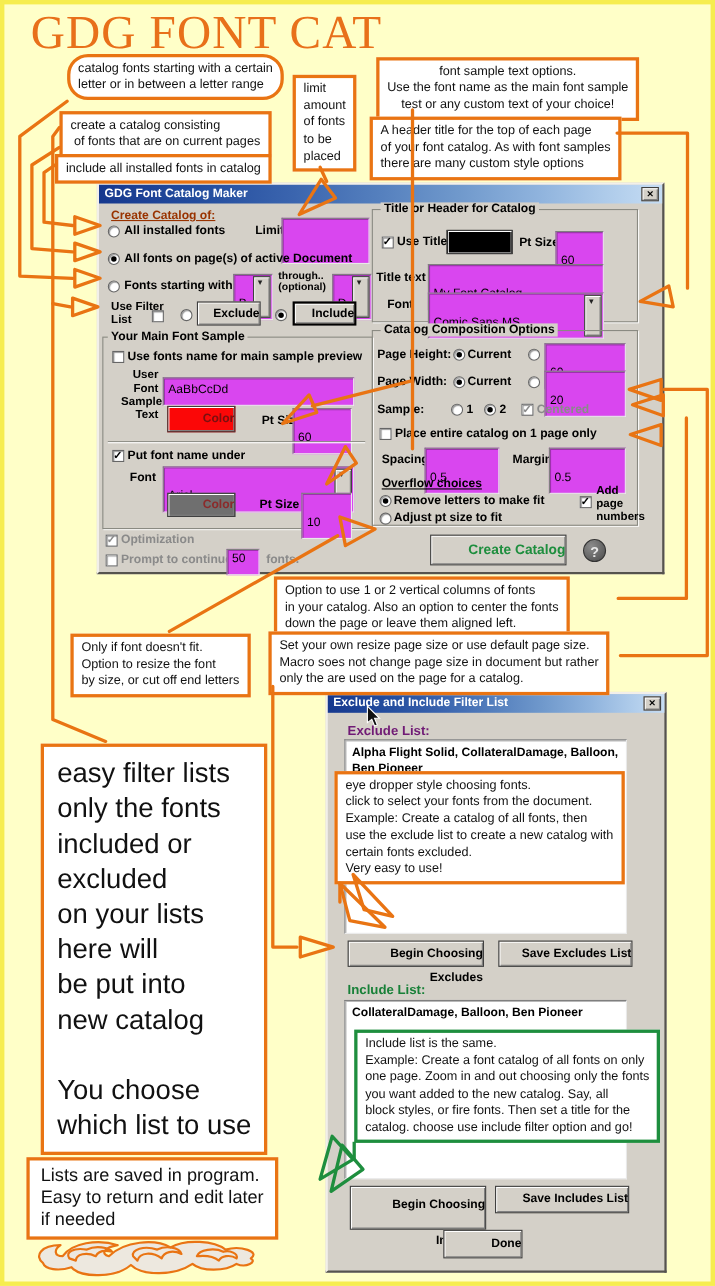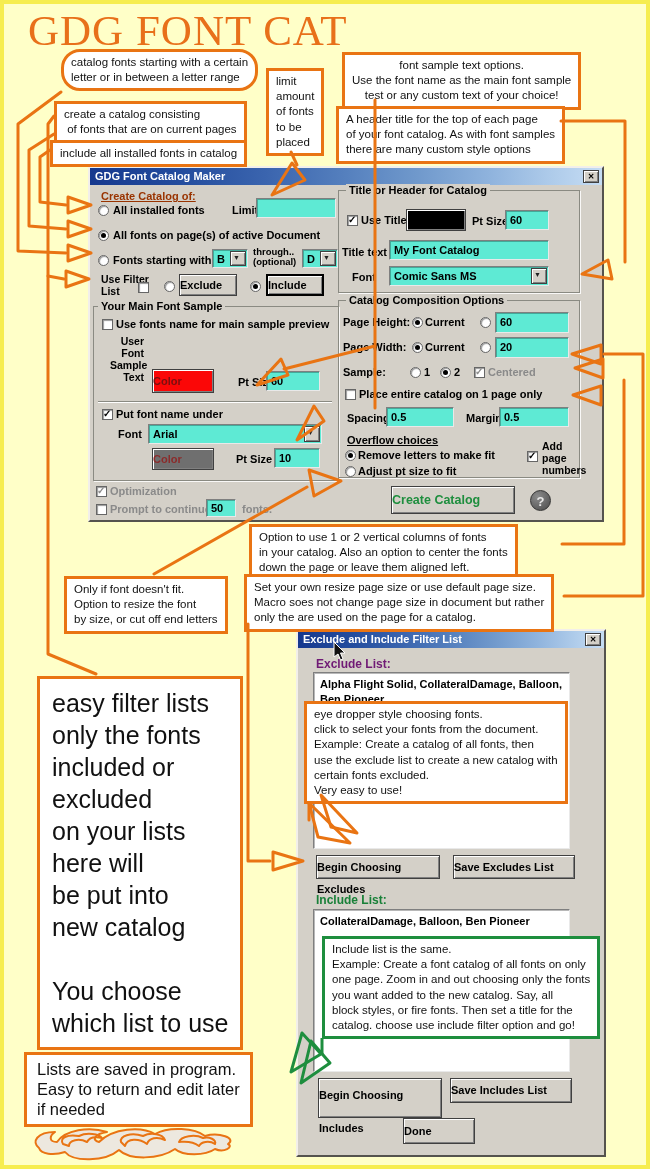--- a/index.html
+++ b/index.html
@@ -24,32 +24,32 @@
   .xbtn{position:absolute;top:2px;right:3px;width:16px;height:13px;background:#D4D0C8;
         border:1px solid #404040;box-shadow:inset 1px 1px 0 #fff,inset -1px -1px 0 #808080;
         font-size:8px;font-weight:bold;color:#000;text-align:center;line-height:12px;box-sizing:border-box;}
   .lab{position:absolute;font-size:11px;font-weight:bold;color:#000;line-height:12px;}
   .dis{color:#8a8a8a;}
   .small{font-size:9.5px;line-height:10px;}
   .leghead{position:absolute;font-size:11px;font-weight:bold;color:#993300;text-decoration:underline;}
   .ul{text-decoration:underline;}
   .grp{position:absolute;border:1px solid #8a8a82;box-shadow:1px 1px 0 rgba(255,255,255,.85);}
   .leg{position:absolute;background:#D4D0C8;padding:0 3px;font-size:11px;font-weight:bold;z-index:2;}
-  .tb{position:absolute;background:#5eead4;border:1px solid;border-color:#7f7f7f #e9e9e9 #e9e9e9 #7f7f7f;
-      box-shadow:inset 1px 1px 0 rgba(0,0,0,.28);box-sizing:border-box;font-size:11px;font-weight:bold;
-      padding:3px 4px;overflow:hidden;}
+  .tb{position:absolute;background:#d946ef;border:1px solid;border-color:#7f7f7f #e9e9e9 #e9e9e9 #7f7f7f;
+      box-shadow:inset 1px 1px 0 rgba(0,0,0,.28);box-sizing:border-box;font-size:11px;font-weight:normal;
+      padding:20px 4px;overflow:hidden;}
   .lbx{position:absolute;background:#fff;border:1px solid;border-color:#7f7f7f #e9e9e9 #e9e9e9 #7f7f7f;
       box-shadow:inset 1px 1px 0 rgba(0,0,0,.28);box-sizing:border-box;font-size:11px;font-weight:bold;
       padding:4px 6px;line-height:1.35;}
   .ddb{position:absolute;top:1px;right:1px;bottom:1px;width:16px;background:#D4D0C8;
        border:1px solid #404040;box-shadow:inset 1px 1px 0 #fff,inset -1px -1px 0 #808080;box-sizing:border-box;}
   .ddb::after{content:"▼";position:absolute;left:2px;top:2px;font-size:7px;color:#222;}
   .b3{position:absolute;background:#D4D0C8;border:1px solid #404040;
       box-shadow:inset 1px 1px 0 #fff,inset -1px -1px 0 #808080;box-sizing:border-box;
-      font-size:11px;font-weight:bold;color:#000;text-align:left;}
+      font-size:11px;font-weight:bold;color:#000;text-align:right;}
   .bdef{border:2px solid #000;}
   .rad{position:absolute;width:11px;height:11px;border-radius:50%;background:#fff;
        border:1px solid #666;box-shadow:inset 1px 1px 1px rgba(0,0,0,.4);box-sizing:border-box;}
   .rad.on::after{content:"";position:absolute;left:2px;top:2px;width:5px;height:5px;border-radius:50%;background:#000;}
   .chk{position:absolute;width:11px;height:11px;background:#fff;border:1px solid #666;
        box-shadow:inset 1px 1px 1px rgba(0,0,0,.4);box-sizing:border-box;}
   .chk.on::after{content:"✓";position:absolute;left:0px;top:-2px;font-size:10px;font-weight:bold;color:#000;}
   .chk.dim.on::after{color:#8a8a8a;}
   .swatch{position:absolute;border:1px solid #404040;box-shadow:inset 1px 1px 0 #fff,inset -1px -1px 0 #808080;box-sizing:border-box;}
   .divline{position:absolute;height:0;border-top:1px solid #8a8a82;border-bottom:1px solid #fff;}
@@ -116,20 +116,21 @@
     <span class="b3 bdef" style="left:176px;top:106px;width:58px;height:22px;line-height:18px;">Include</span>
 
     <div class="grp" style="left:3px;top:138px;width:244px;height:173px;"></div>
     <span class="leg" style="left:8px;top:132px;">Your Main Font Sample</span>
     <span class="chk" style="left:12px;top:151px;"></span>
     <span class="lab" style="left:26px;top:150px;">Use fonts name for main sample preview</span>
     <span class="lab pre" style="left:20px;top:167px;width:34px;text-align:right;font-size:10.5px;">User
 Font
 Sample
 Text</span>
+    <span class="tb" style="left:58px;top:175px;width:174px;height:22px;padding-top:4px;">AaBbCcDd</span>
     <span class="b3" style="left:62px;top:201px;width:62px;height:24px;line-height:22px;background:#FB0707;color:#7a1010;">Color</span>
     <span class="lab" style="left:148px;top:208px;">Pt Size</span>
     <span class="tb" style="left:176px;top:203px;width:54px;height:20px;">60</span>
     <div class="divline" style="left:8px;top:233px;width:234px;"></div>
     <span class="chk on" style="left:12px;top:241px;"></span>
     <span class="lab" style="left:26px;top:240px;">Put font name under</span>
     <span class="lab" style="left:28px;top:260px;">Font</span>
     <span class="tb" style="left:58px;top:256px;width:174px;height:20px;"><span>Arial</span><span class="ddb"></span></span>
     <span class="b3" style="left:62px;top:280px;width:62px;height:22px;line-height:20px;background:#6f6f6f;color:#8b2b2b;">Color</span>
     <span class="lab" style="left:146px;top:285px;">Pt Size</span>

